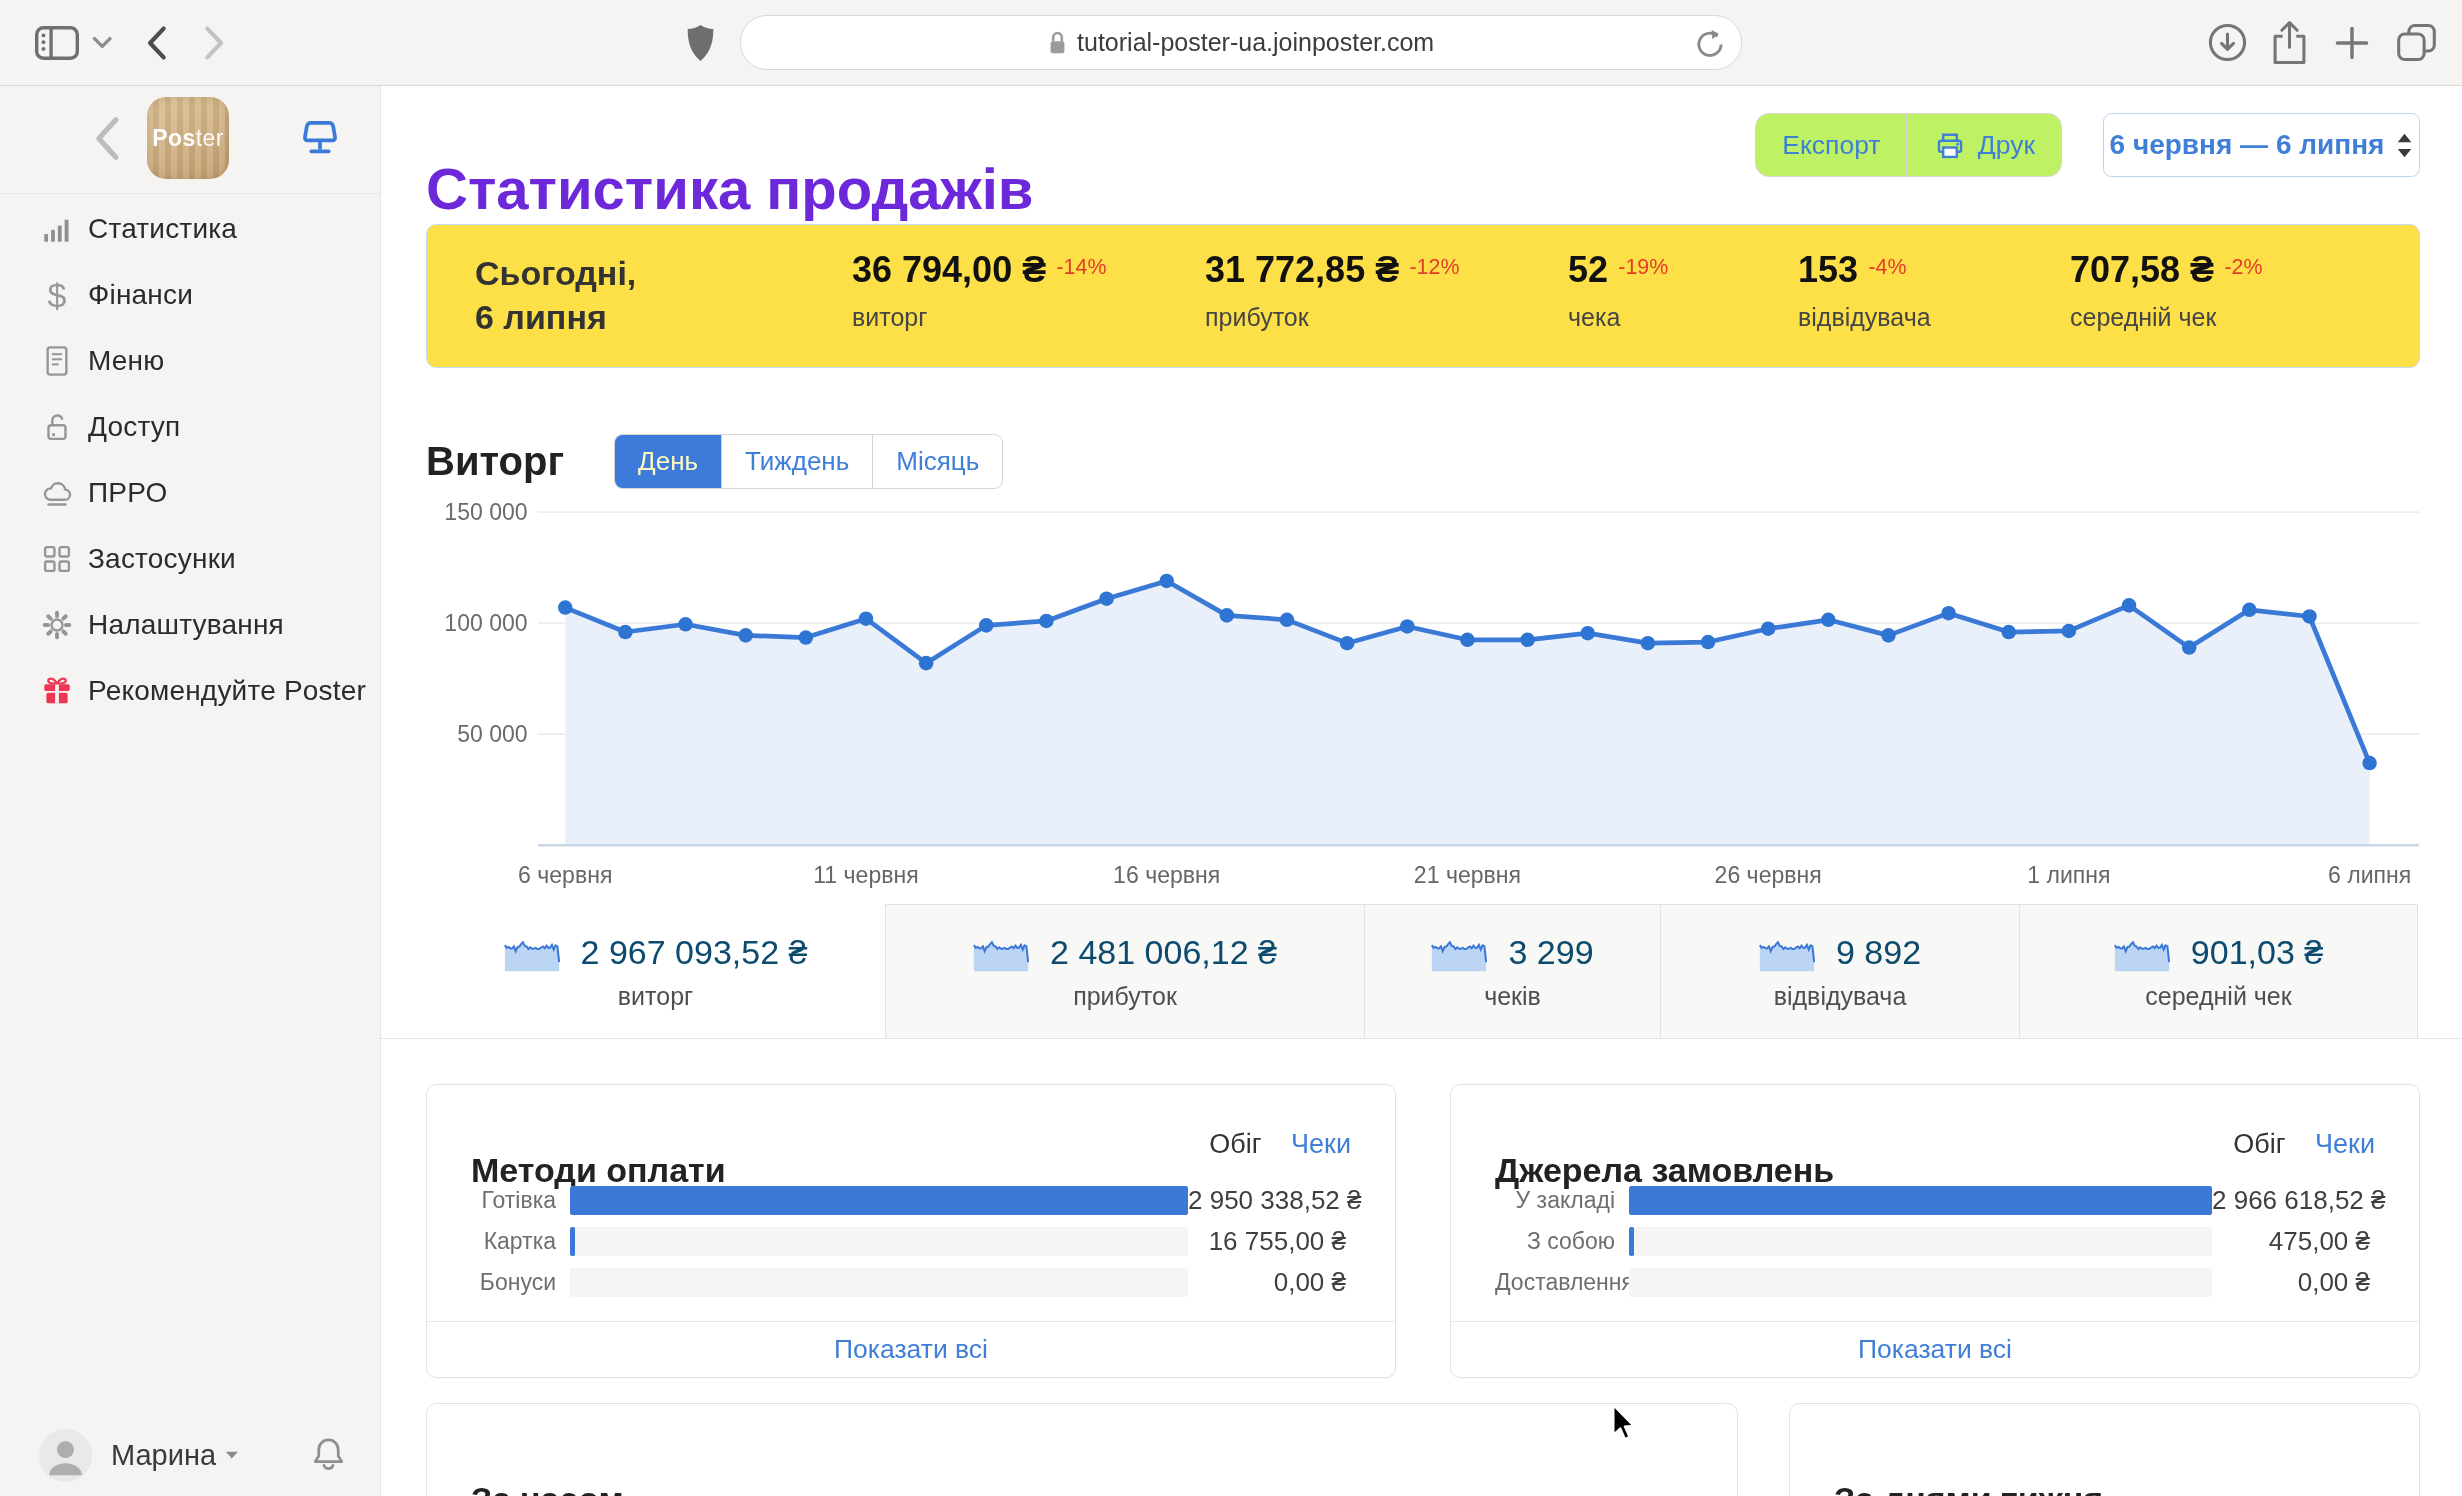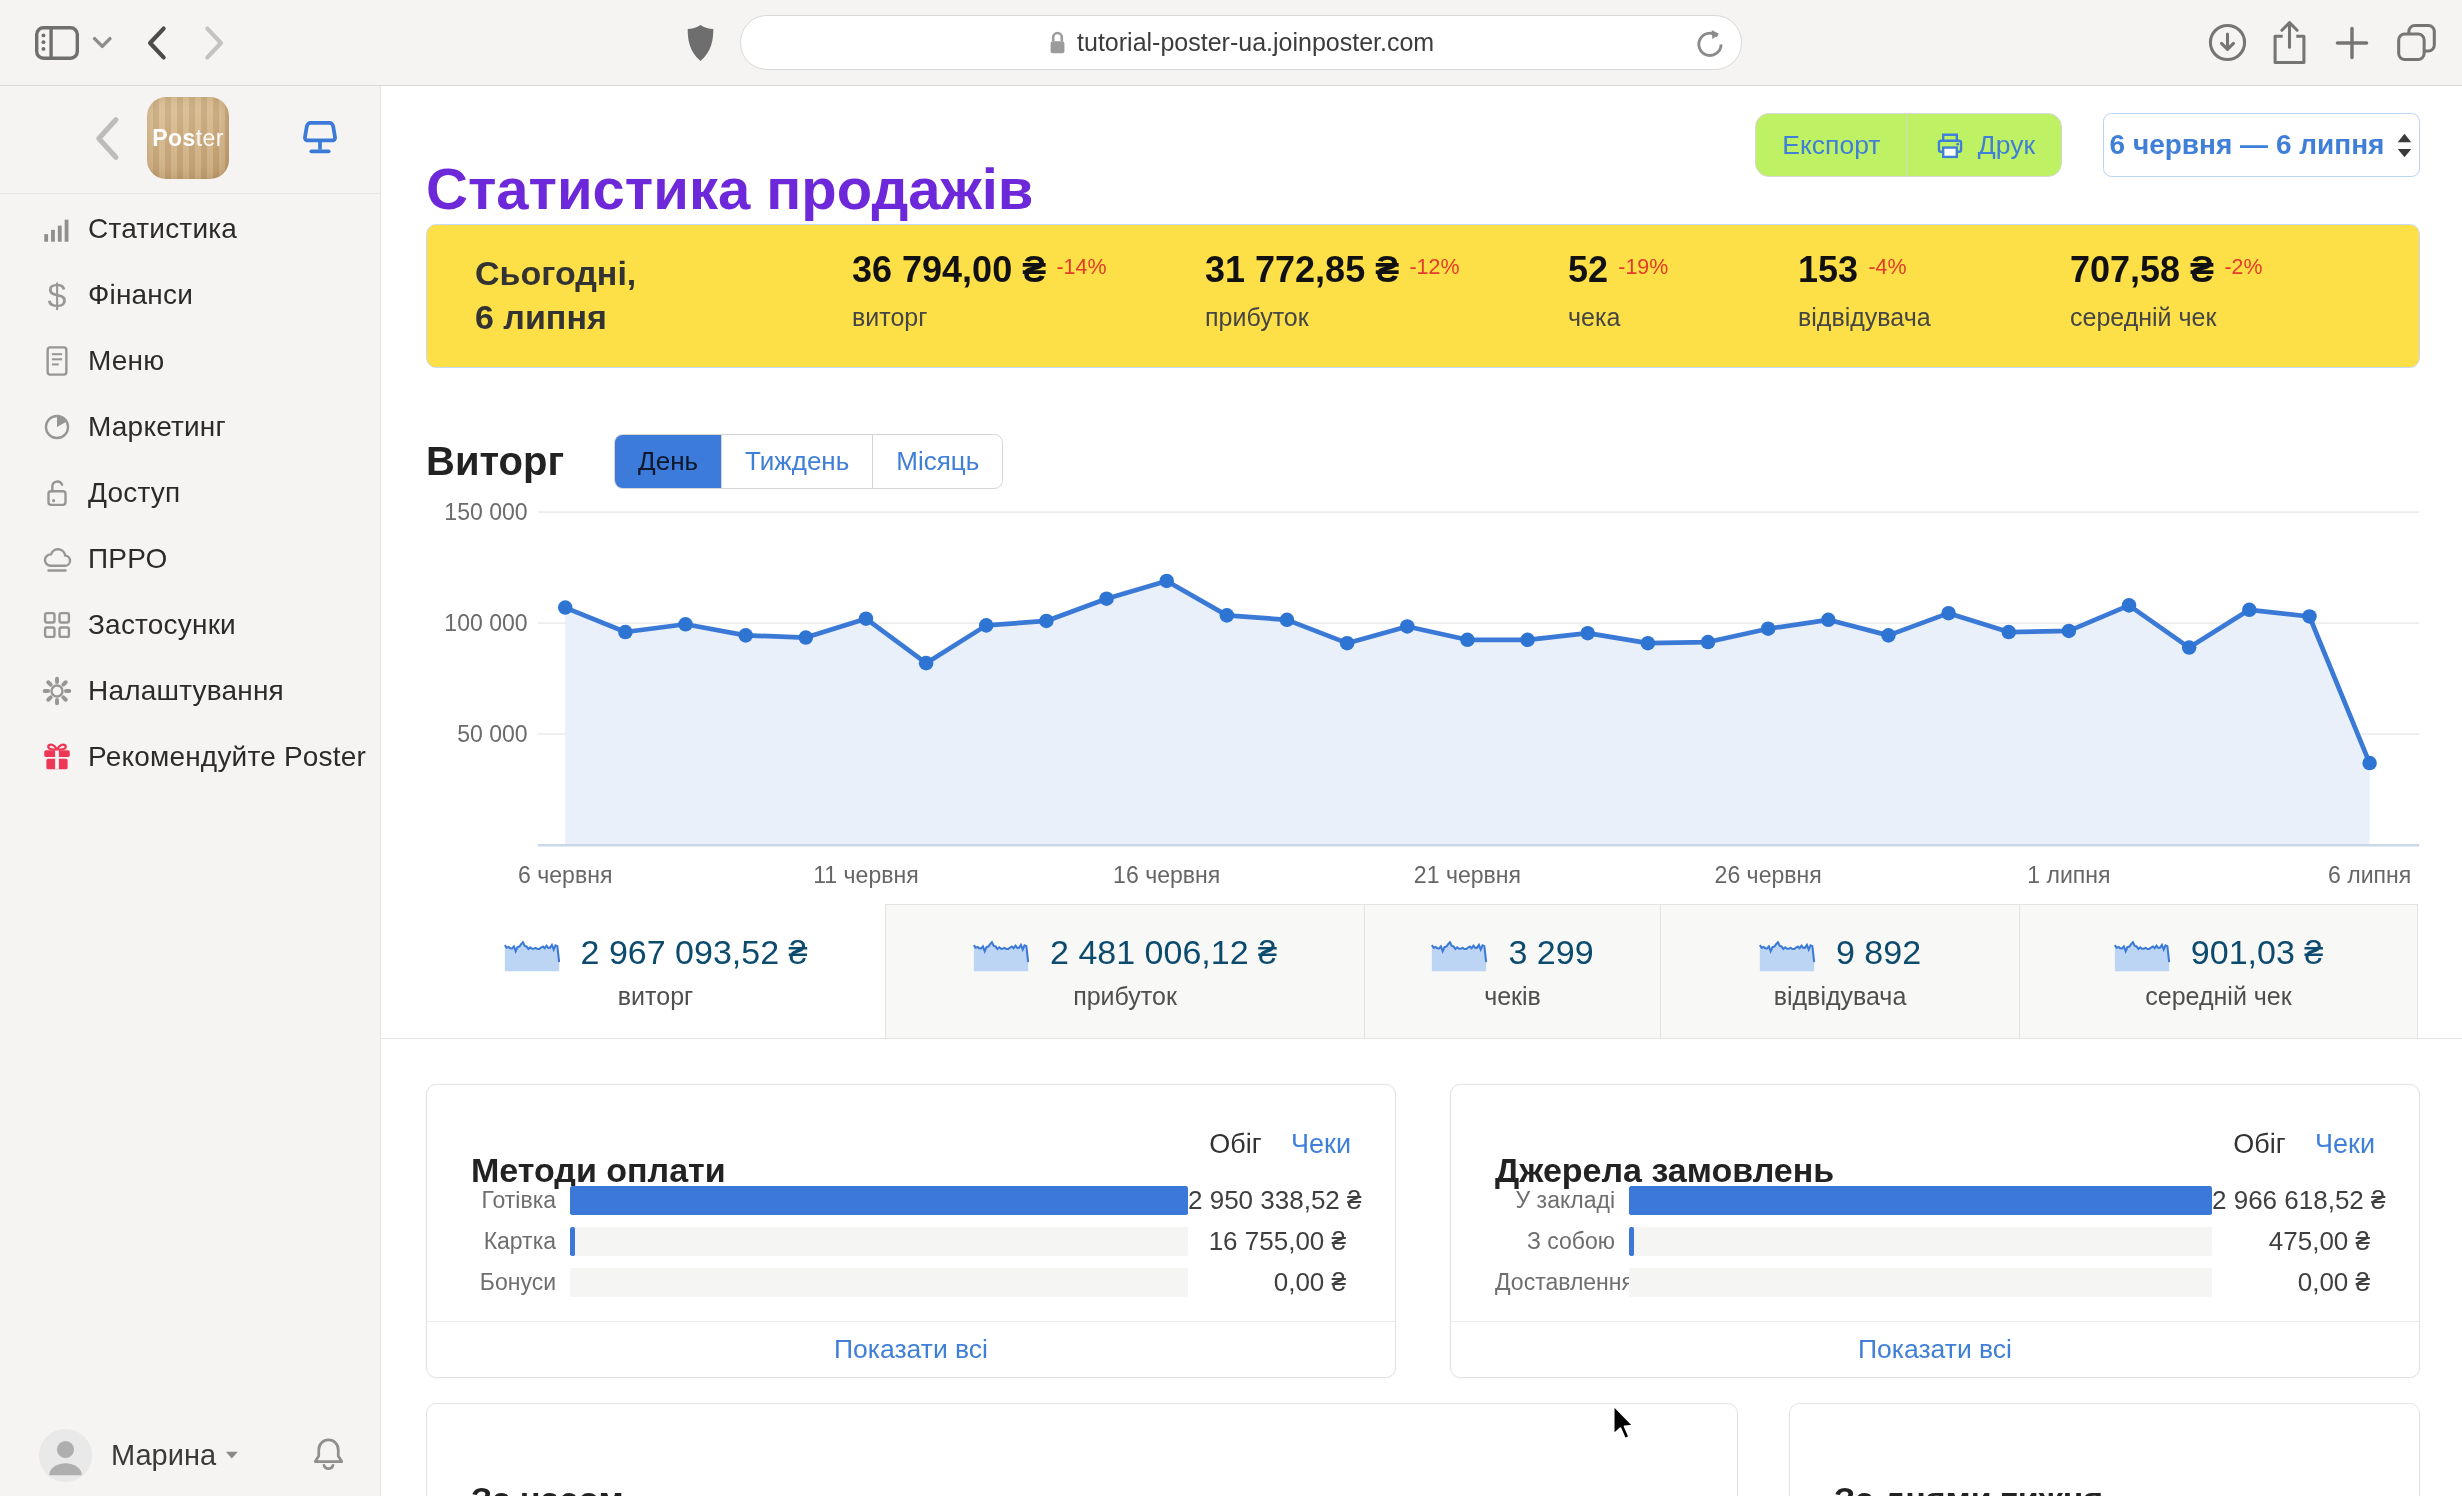--- a/index.html
+++ b/index.html
@@ -52,21 +52,21 @@
   .t-stat{position:absolute;top:24px;}
   .t-val{font-size:36px;font-weight:700;color:#111;white-space:nowrap;}
   .t-delta{font-size:21.4px;font-weight:400;color:#e23b2c;margin-left:10.3px;position:relative;top:-8.5px;}
   .t-label{margin-top:12px;font-size:25px;color:#454545;}
   
   .rev-head{position:absolute;left:46px;top:345px;height:62px;display:flex;align-items:center;}
   .rev-title{font-size:40px;font-weight:700;color:#222;}
   .tabs{display:inline-flex;margin-left:50px;border:1.7px solid #d5d5d4;border-radius:8.5px;background:#fff;overflow:hidden;}
   .tab{padding:11px 23px;font-size:26px;color:#3f7fd7;cursor:pointer;border-left:1.7px solid #d5d5d4;}
   .tab:first-child{border-left:none;}
-  .tab.active{background:#3c7bd9;color:#0f172a;}
+  .tab.active{background:#3c7bd9;color:#fef9c3;}
   
   .chart-wrap{position:absolute;left:46px;top:410px;width:1994px;height:393px;}
   
   .strip{position:absolute;left:46px;top:819px;width:1994px;height:134px;display:flex;}
   .s-cell{box-sizing:border-box;background:#f8f8f6;border-top:1.7px solid #e3e3e2;border-left:1.7px solid #e3e3e2;display:flex;flex-direction:column;align-items:center;justify-content:center;cursor:pointer;}
   .s-cell:first-child{border-left:none;}
   .s-cell:last-child{border-right:1.7px solid #e3e3e2;}
   .s-cell.active{background:#fff;border-top:1.7px solid transparent;}
   .cell-top{display:flex;align-items:center;}
   .cell-val{font-size:34px;font-weight:400;color:#0c4a6e;margin-left:21px;white-space:nowrap;}
@@ -208,29 +208,20 @@
       <div class="side-item">
     <span class="side-icon">
           <svg width="34" height="34" viewBox="0 0 40 40">
             <rect x="9" y="4" width="22" height="32" rx="3" fill="none" stroke="#969696" stroke-width="2.8"></rect>
             <line x1="14" y1="12" x2="26" y2="12" stroke="#969696" stroke-width="2.4"></line>
             <line x1="14" y1="18" x2="26" y2="18" stroke="#969696" stroke-width="2.4"></line>
             <line x1="14" y1="24" x2="22" y2="24" stroke="#969696" stroke-width="2.4"></line>
           </svg>
         </span>
     <span class="side-label">Меню</span>
-      </div>
-      <div class="side-item">
-    <span class="side-icon">
-          <svg width="34" height="34" viewBox="0 0 40 40">
-            <circle cx="20" cy="20" r="13" fill="none" stroke="#969696" stroke-width="2.8"></circle>
-            <path d="M20 20 L20 7 A13 13 0 0 1 31.5 13.5 Z" fill="#969696"></path>
-          </svg>
-        </span>
-    <span class="side-label">Маркетинг</span>
       </div>
       <div class="side-item">
     <span class="side-icon">
           <svg width="34" height="34" viewBox="0 0 40 40">
             <rect x="10" y="18" width="20" height="16" rx="3" fill="none" stroke="#969696" stroke-width="2.8"></rect>
             <path d="M14.5 18 v-5.5 a6 6 0 0 1 11.5 -2.3" fill="none" stroke="#969696" stroke-width="2.8" stroke-linecap="round"></path>
             <circle cx="16" cy="29" r="1.8" fill="#969696"></circle>
           </svg>
         </span>
     <span class="side-label">Доступ</span>

